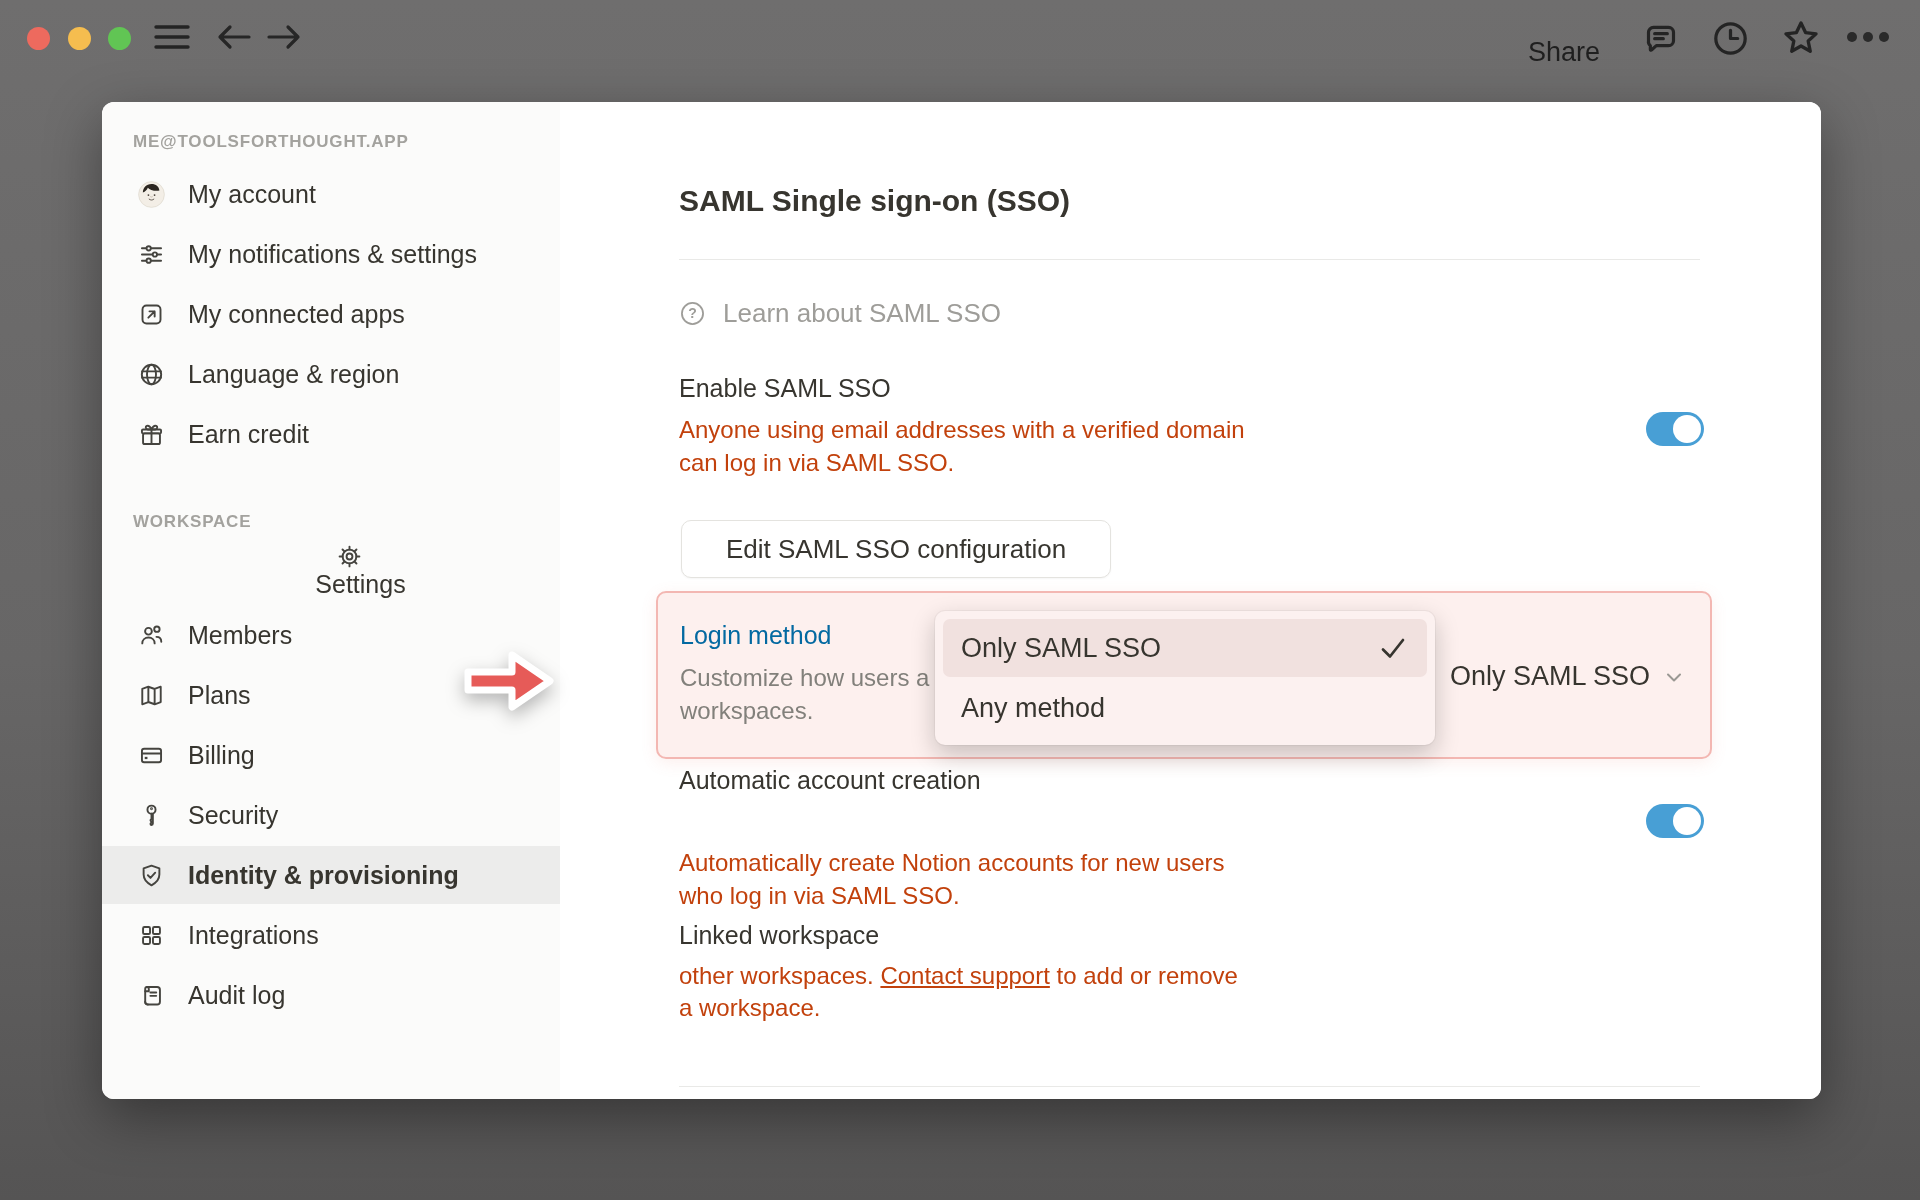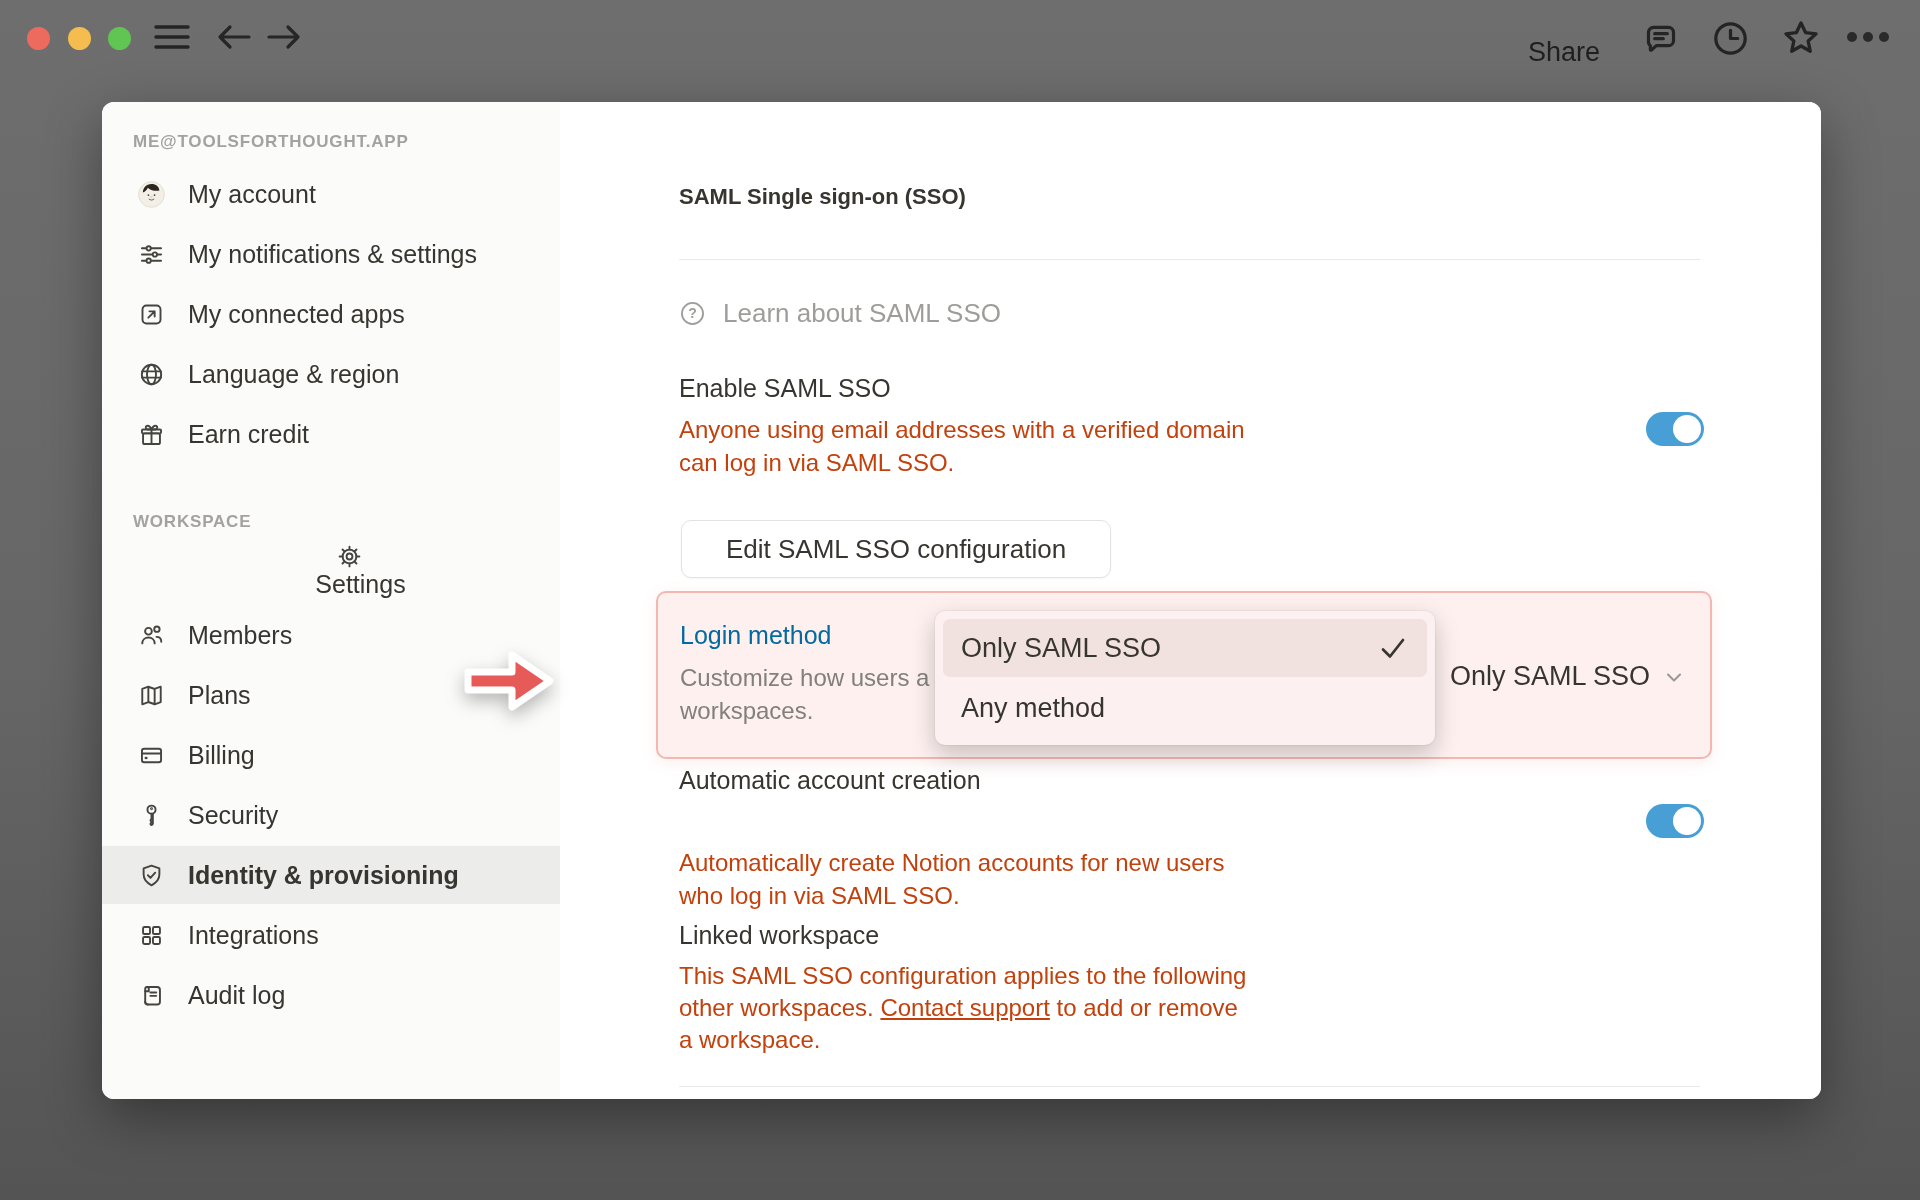--- a/index.html
+++ b/index.html
@@ -30,21 +30,21 @@
     align-items:center; padding-left:36px; cursor:pointer; }
   .side-row.selected { background:#ececeb; }
   .side-row .ico { width:27px; height:27px; flex:0 0 27px; display:flex;
     align-items:center; justify-content:center; }
   .side-row .lbl { margin-left:23px; font-size:25px; color:#37352f; white-space:nowrap; }
   .side-row.selected .lbl { font-weight:700; }
   svg.oi { stroke:#45443f; stroke-width:1.7; fill:none; stroke-linecap:round; stroke-linejoin:round; }
 
   
   .main { position:absolute; left:458px; top:0; width:1261px; height:997px; background:#fff; }
-  .page-title { position:absolute; left:119px; top:82px; font-size:22px; font-weight:700; color:#37352f; }
+  .page-title { position:absolute; left:119px; top:82px; font-size:30px; font-weight:700; color:#37352f; }
   .hr { position:absolute; left:119px; width:1021px; height:1px; background:#e9e9e7; }
   .learn { position:absolute; left:119px; top:196px; display:flex; align-items:center;
     gap:17px; color:#9e9d99; font-size:26px; cursor:pointer; }
   .sec-h { position:absolute; left:119px; font-size:25px; font-weight:500; color:#37352f; }
   .sec-p { position:absolute; left:119px; font-size:24px; color:#c2410c; line-height:33px; }
   .sec-p span { display:block; }
   .toggle { position:absolute; left:1086px; width:58px; height:34px; border-radius:17px;
     background:#489fd5; cursor:pointer; }
   .toggle .knob { position:absolute; right:3px; top:3px; width:28px; height:28px;
     border-radius:50%; background:#ffffff; }
@@ -347,20 +347,19 @@
     <div class="sec-p" style="top:744px;">
       <span>Automatically create Notion accounts for new users</span>
       <span>who log in via SAML SSO.</span>
     </div>
     <div class="toggle" style="top:702px;">
         <div class="knob"></div>
       </div>
 
     <div class="sec-h" style="top:819px;">Linked workspace</div>
     <div class="sec-p" style="top:858px;line-height:32px;">
-      <span>This SAML SSO configuration applies to the following</span>
       <span><span style="display:inline;">other workspaces. </span><span class="link-u" style="display:inline;">Contact support</span><span style="display:inline;"> to add or remove</span></span>
       <span>a workspace.</span>
     </div>
 
     <div class="hr" style="top:984px;"></div>
   </div>
 </div>
 
 </body></html>

